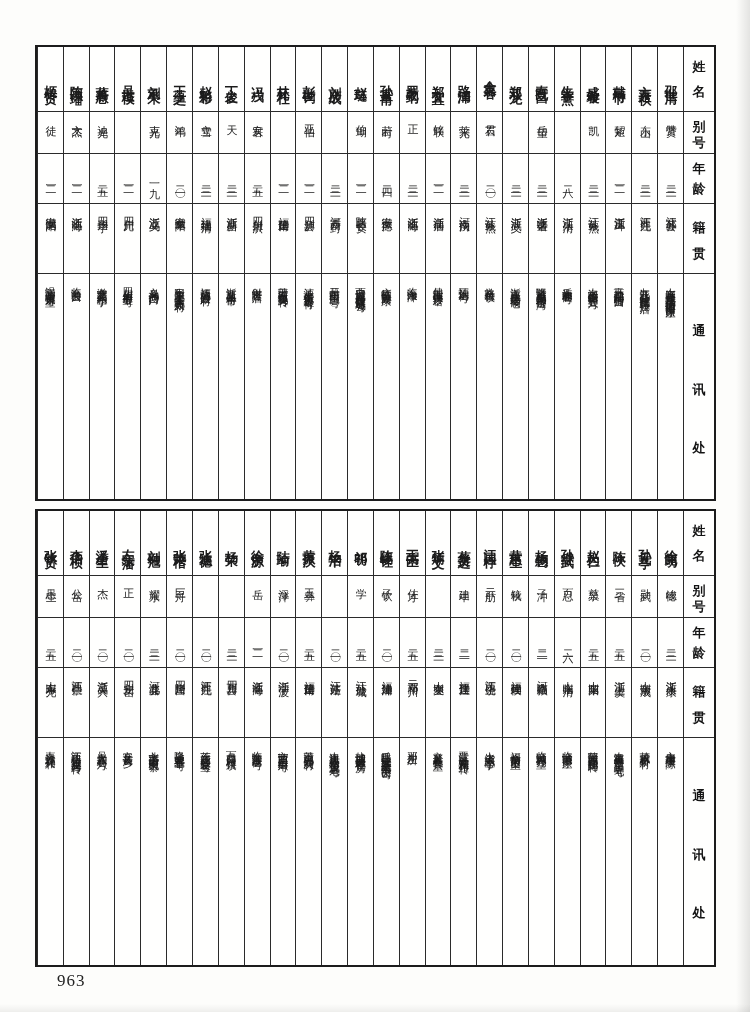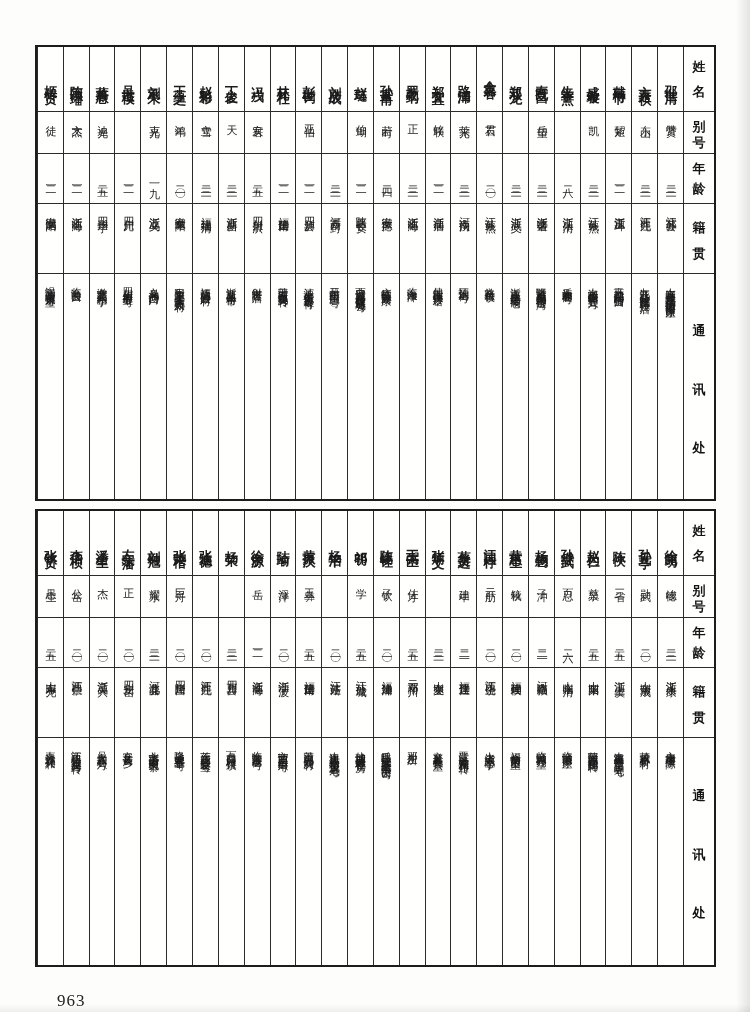--- a/index.html
+++ b/index.html
@@ -55,21 +55,21 @@
   .r-address .vtxt{font-size:10.5px;letter-spacing:1.2px;}
   .name-stack{display:flex;flex-direction:column;align-items:center;height:100%;justify-content:center;}
   .note{font-size:7px;color:#1b1b1b;line-height:1;margin-top:2px;}
   .hsplit{
     display:flex;flex-direction:column;justify-content:space-evenly;align-items:center;
     height:100%;width:100%;font-weight:bold;font-size:13px;color:#141414;
   }
   .hsplit i{font-style:normal;line-height:1;}
   .page-number{
     position:absolute;left:57px;top:971px;
-    font-size:17px;color:#232323;letter-spacing:1px;margin-top:20px;
+    font-size:17px;color:#232323;letter-spacing:1px;
   }
 </style>
 </head>
 <body>
 
 <div class="sheet">
   <div id="table-top" class="vtable">
       <div class="col header">
         <div class="cell r-name">
           <span class="hsplit">

